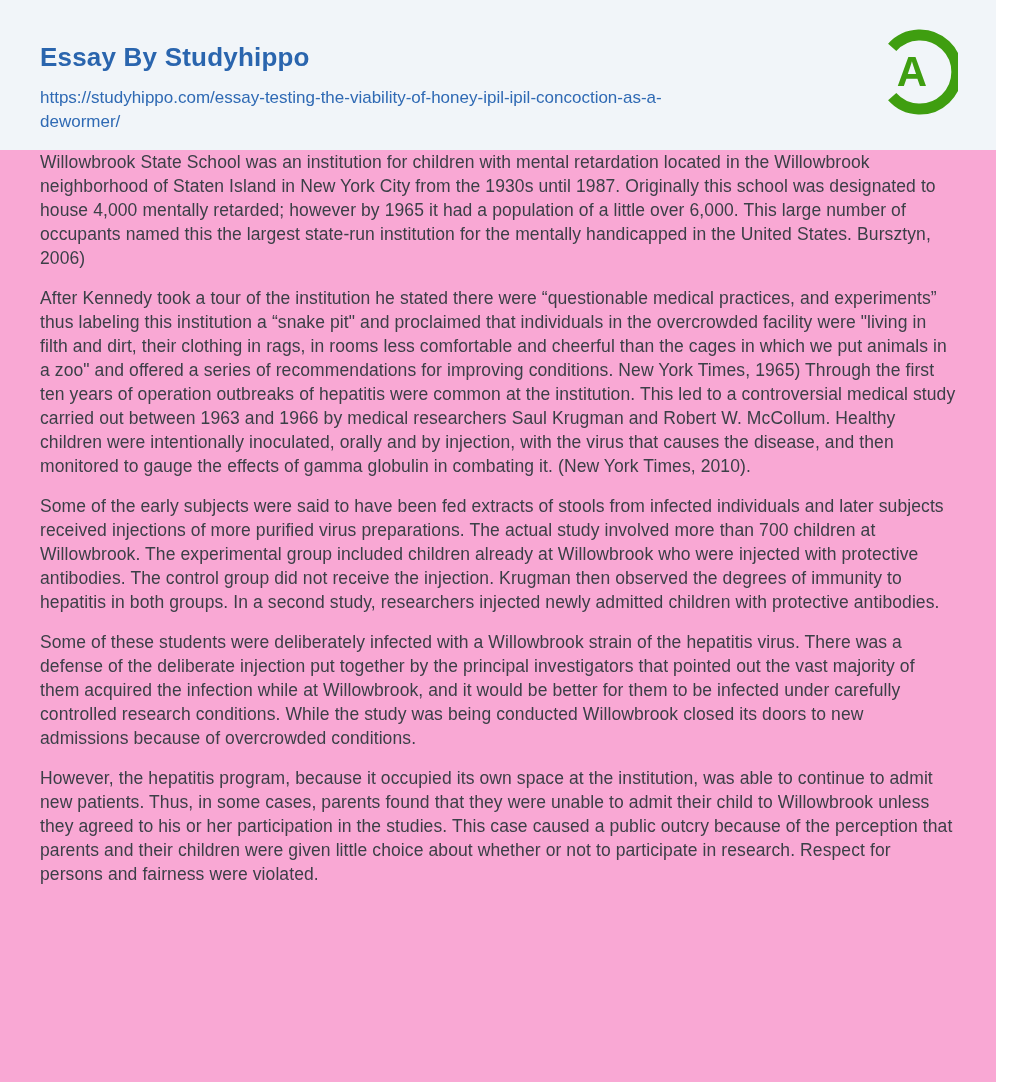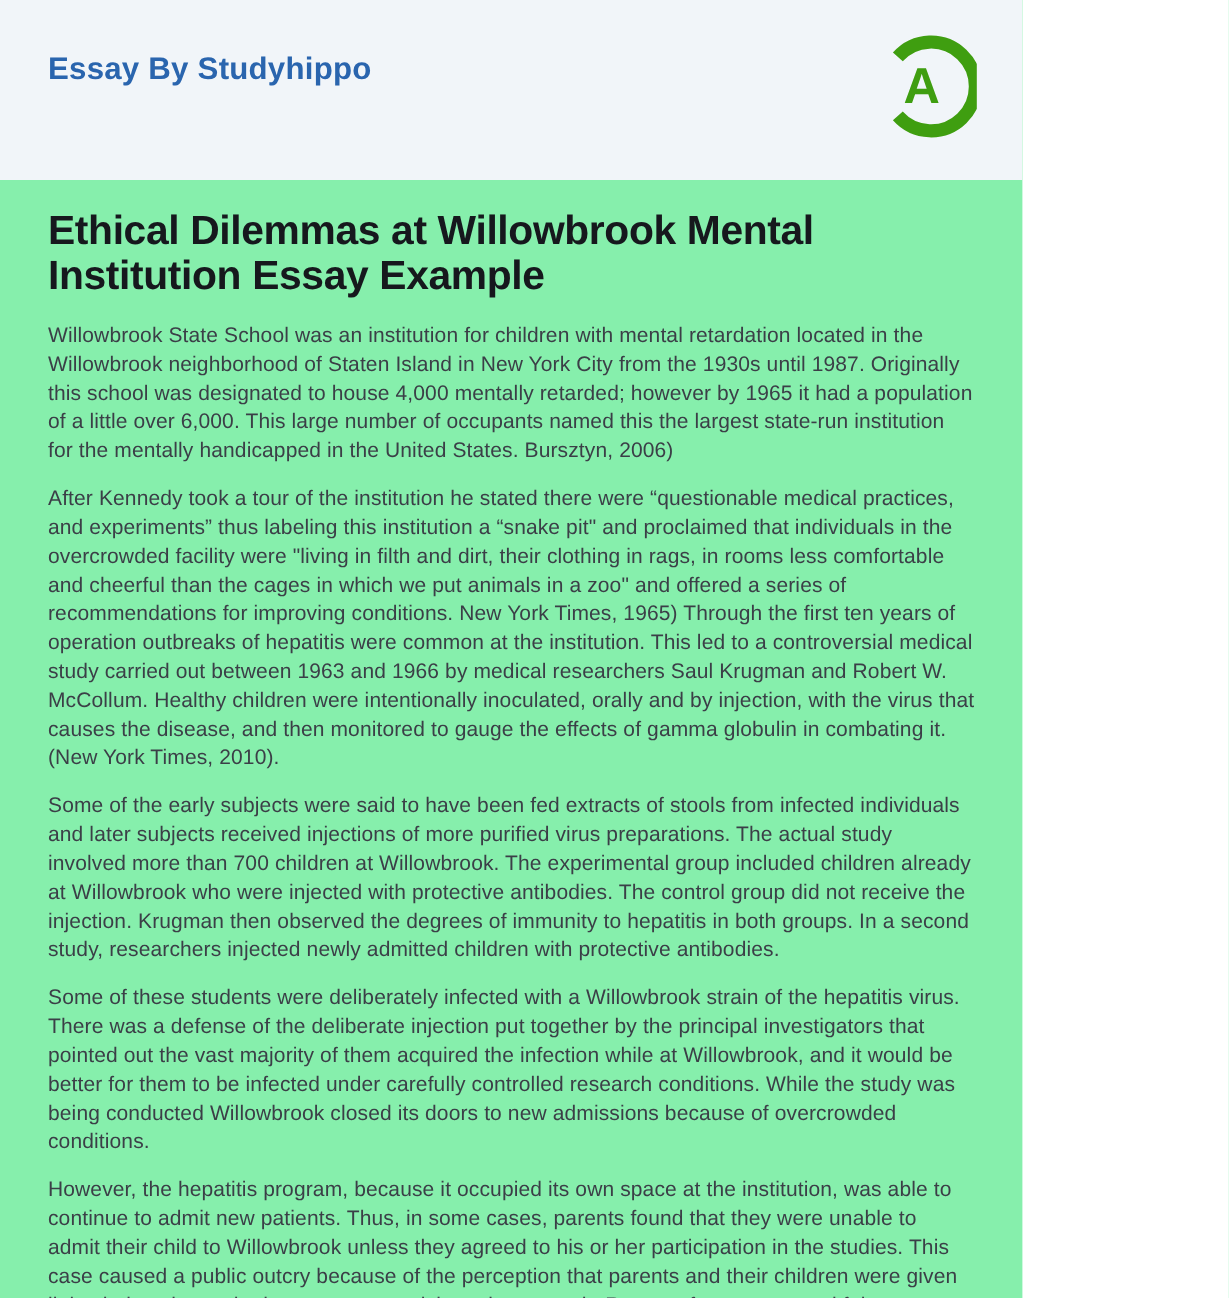--- a/index.html
+++ b/index.html
@@ -3,24 +3,24 @@
 <meta charset="utf-8">
 <style>
   html, body { margin: 0; padding: 0; }
   body {
     width: 1024px;
     background: #ffffff;
     font-family: "Liberation Sans", sans-serif;
     -webkit-font-smoothing: antialiased;
   }
   .page {
-    width: 852px;
+    width: 996px;
     height: 1082px;
     overflow: hidden;
-    background: #86efac;
+    background: #f9a8d4;
   }
   .header {
     background: #f1f5f9;
     height: 150px;
     box-sizing: border-box;
     padding: 42px 40px 0 40px;
     position: relative;
   }
   .site-title {
     display: inline-block;
@@ -71,31 +71,31 @@
     letter-spacing: 0.1px;
   }
 </style>
 </head>
 <body>
 
 <div class="page">
 
   <div class="header">
     <a class="site-title">Essay By Studyhippo</a>
+    <a class="essay-url">https://studyhippo.com/essay-testing-the-viability-of-honey-ipil-ipil-concoction-as-a-dewormer/</a>
 
     <div class="logo">
       <svg width="82" height="94" viewBox="0 0 82 94">
         <path d="M 15.2 22.4 A 37 37 0 1 1 15.2 71.6" fill="none" stroke="#3f9e10" stroke-width="11" stroke-linecap="butt" transform="translate(1,0)"></path>
         <text x="36" y="61" text-anchor="middle" font-family="Liberation Sans, sans-serif" font-size="42" font-weight="700" fill="#3f9e10">A</text>
       </svg>
     </div>
   </div>
 
   <div class="main">
-    <h1 class="essay-title">Ethical Dilemmas at Willowbrook Mental Institution Essay Example</h1>
 
     <p class="essay-paragraph">Willowbrook State School was an institution for children with mental retardation located in the Willowbrook neighborhood of Staten Island in New York City from the 1930s until 1987. Originally this school was designated to house 4,000 mentally retarded; however by 1965 it had a population of a little over 6,000. This large number of occupants named this the largest state-run institution for the mentally handicapped in the United States. Bursztyn, 2006)</p>
     <p class="essay-paragraph">After Kennedy took a tour of the institution he stated there were “questionable medical practices, and experiments” thus labeling this institution a “snake pit" and proclaimed that individuals in the overcrowded facility were "living in filth and dirt, their clothing in rags, in rooms less comfortable and cheerful than the cages in which we put animals in a zoo" and offered a series of recommendations for improving conditions. New York Times, 1965) Through the first ten years of operation outbreaks of hepatitis were common at the institution. This led to a controversial medical study carried out between 1963 and 1966 by medical researchers Saul Krugman and Robert W. McCollum. Healthy children were intentionally inoculated, orally and by injection, with the virus that causes the disease, and then monitored to gauge the effects of gamma globulin in combating it. (New York Times, 2010).</p>
     <p class="essay-paragraph">Some of the early subjects were said to have been fed extracts of stools from infected individuals and later subjects received injections of more purified virus preparations. The actual study involved more than 700 children at Willowbrook. The experimental group included children already at Willowbrook who were injected with protective antibodies. The control group did not receive the injection. Krugman then observed the degrees of immunity to hepatitis in both groups. In a second study, researchers injected newly admitted children with protective antibodies.</p>
     <p class="essay-paragraph">Some of these students were deliberately infected with a Willowbrook strain of the hepatitis virus. There was a defense of the deliberate injection put together by the principal investigators that pointed out the vast majority of them acquired the infection while at Willowbrook, and it would be better for them to be infected under carefully controlled research conditions. While the study was being conducted Willowbrook closed its doors to new admissions because of overcrowded conditions.</p>
     <p class="essay-paragraph">However, the hepatitis program, because it occupied its own space at the institution, was able to continue to admit new patients. Thus, in some cases, parents found that they were unable to admit their child to Willowbrook unless they agreed to his or her participation in the studies. This case caused a public outcry because of the perception that parents and their children were given little choice about whether or not to participate in research. Respect for persons and fairness were violated.</p>
   </div>
 
 </div>
 

